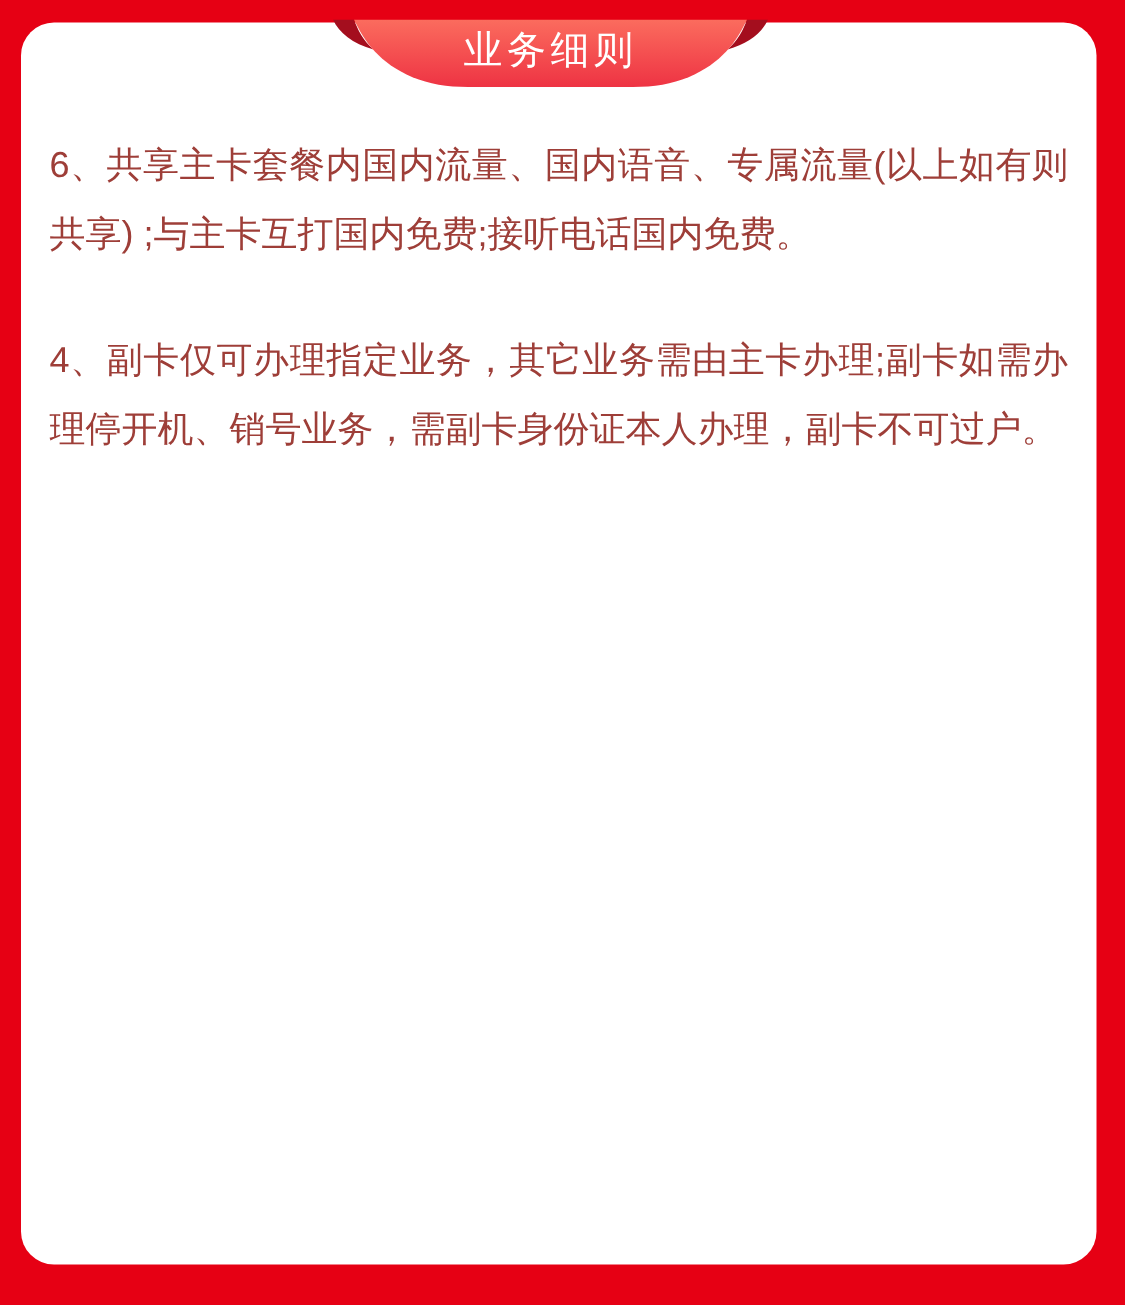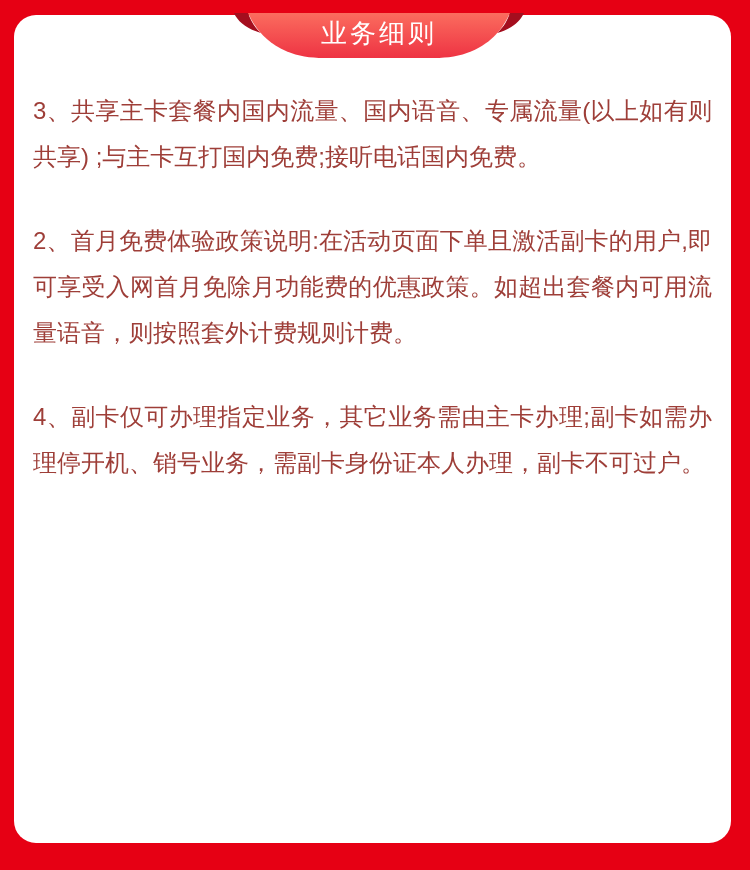--- a/index.html
+++ b/index.html
@@ -28,21 +28,21 @@
     font-size: 24px;
     line-height: 46px;
     color: #9e3e38;
     margin: 0 0 38px 0;
     text-align: justify;
     text-justify: inter-ideograph;
     letter-spacing: 0;
   }
   .ribbon {
     position: absolute;
-    left: 234px;
+    left: 222px;
     top: 13px;
     width: 290px;
     height: 45px;
   }
   .ribbon svg {
     position: absolute;
     left: 0; top: 0;
     width: 290px;
     height: 45px;
     display: block;
@@ -59,22 +59,21 @@
     font-size: 26px;
     font-weight: 500;
     letter-spacing: 3px;
   }
 </style>
 </head>
 <body>
 
 <div class="card">
   <div class="content">
-      <p class="rule">3、共享主卡套餐内国内流量、国内语音、专属流量(以上如有则共享) ;与主卡互打国内免费;接听电话国内免费。</p>
-      <p class="rule">2、首月免费体验政策说明:在活动页面下单且激活副卡的用户,即可享受入网首月免除月功能费的优惠政策。如超出套餐内可用流量语音，则按照套外计费规则计费。</p>
+      <p class="rule">6、共享主卡套餐内国内流量、国内语音、专属流量(以上如有则共享) ;与主卡互打国内免费;接听电话国内免费。</p>
       <p class="rule">4、副卡仅可办理指定业务，其它业务需由主卡办理;副卡如需办理停开机、销号业务，需副卡身份证本人办理，副卡不可过户。</p>
     </div>
 </div>
 
 <div class="ribbon">
   <svg viewBox="0 0 290 45" aria-hidden="true">
     <defs>
       <linearGradient id="ribbonGrad" x1="0" y1="0" x2="0" y2="1">
         <stop offset="0" stop-color="#fb6c5e"></stop>
         <stop offset="1" stop-color="#ee3343"></stop>

